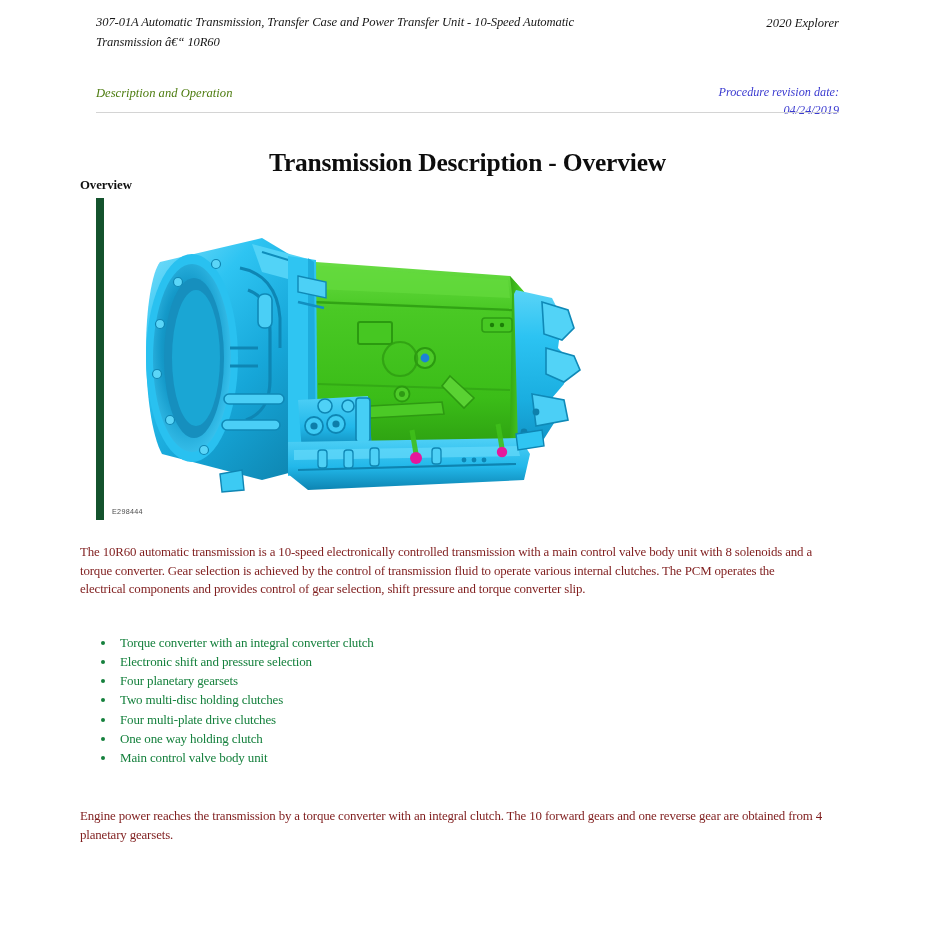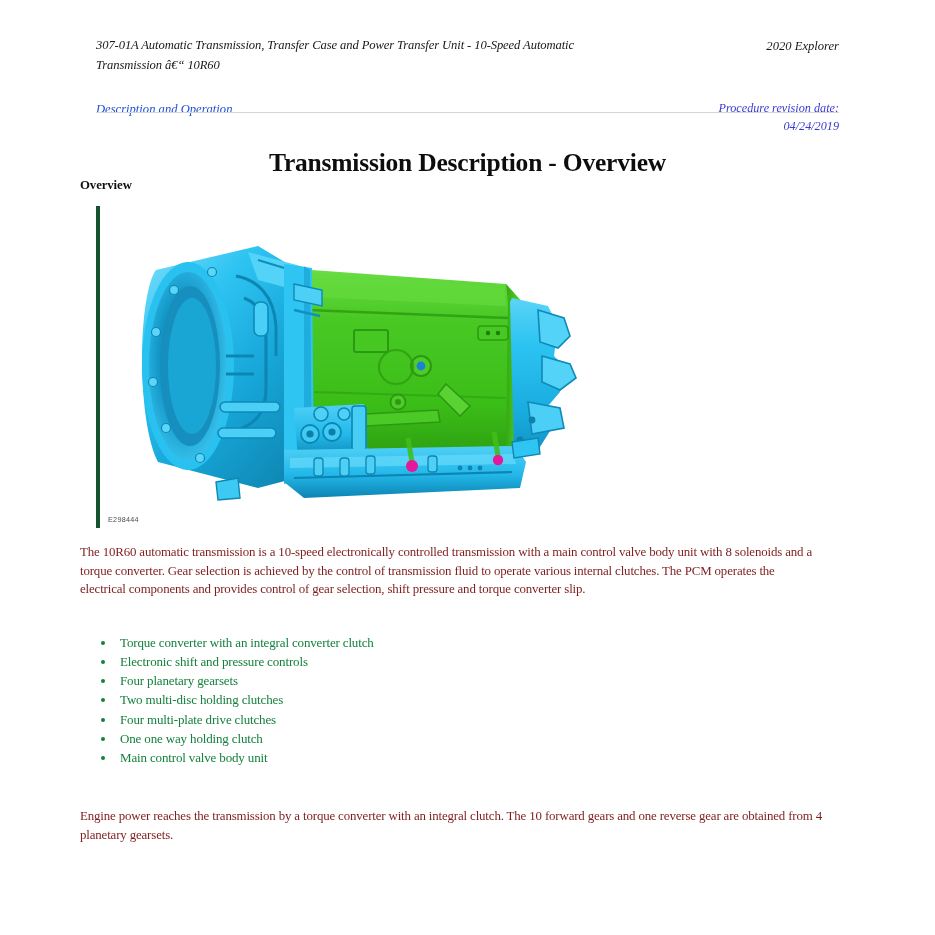--- a/index.html
+++ b/index.html
@@ -22,25 +22,25 @@
     width: 935px;
     height: 935px;
     box-sizing: border-box;
     padding: 0;
   }
 
   
   .doc-header {
     position: absolute;
     left: 96px;
-    top: 36px;
+    top: 13px;
     width: 743px;
     display: flex;
     flex-direction: column;
-    gap: 9px;
+    gap: 16px;
   }
   .header-row {
     display: flex;
     align-items: flex-start;
     justify-content: space-between;
     width: 100%;
   }
   .header-left {
     font-style: italic;
     font-size: 12.6px;
@@ -62,21 +62,21 @@
   .header-row2 {
     display: flex;
     align-items: flex-start;
     justify-content: space-between;
     width: 100%;
     margin-top: 16px;
   }
   .subsection {
     font-style: italic;
     font-size: 12.6px;
-    color: #1d4ed8;
+    color: #4d7c0f;
     line-height: 1.55;
   }
   .revision-link {
     font-style: italic;
     font-size: 12.2px;
     line-height: 1.45;
     text-align: right;
     color: #3a3ad0;
     cursor: pointer;
   }
@@ -140,24 +140,24 @@
   }
 
   .sp-14 { height: 14px; }
   .sp-20 { height: 20px; }
   .sp-22 { height: 22px; }
 
   
   .figure-block {
     position: absolute;
     left: 96px;
-    top: 206px;
+    top: 198px;
     width: 520px;
     height: 322px;
-    border-left: 4px solid #14532d;
+    border-left: 8px solid #14532d;
     box-sizing: border-box;
   }
   .figure-inner {
     position: absolute;
     left: 8px;
     top: 0;
     width: 508px;
     height: 300px;
   }
   .fig-caption {
@@ -207,21 +207,21 @@
 
     <p class="body-text">The 10R60 automatic transmission is a 10-speed electronically controlled transmission with a main control valve body unit with 8 solenoids and a torque converter. Gear selection is achieved by the control of transmission fluid to operate various internal clutches. The PCM operates the electrical components and provides control of gear selection, shift pressure and torque converter slip.</p>
 
     <div class="sp-20"></div>
 
 
     <div class="sp-14"></div>
 
     <ul class="bullets">
       <li>Torque converter with an integral converter clutch</li>
-      <li>Electronic shift and pressure controls</li>
+      <li>Electronic shift and pressure selection</li>
       <li>Four planetary gearsets</li>
       <li>Two multi-disc holding clutches</li>
       <li>Four multi-plate drive clutches</li>
       <li>One one way holding clutch</li>
       <li>Main control valve body unit</li>
     </ul>
 
     <div class="sp-20"></div>
 
 

